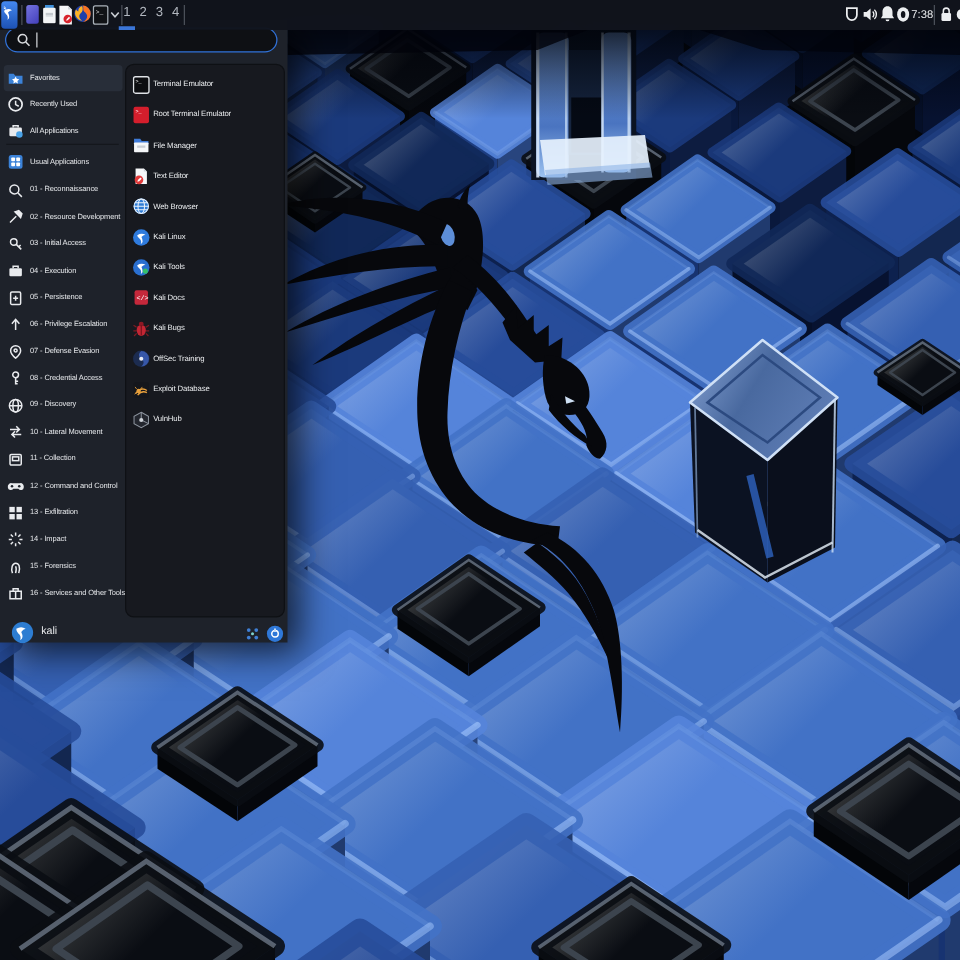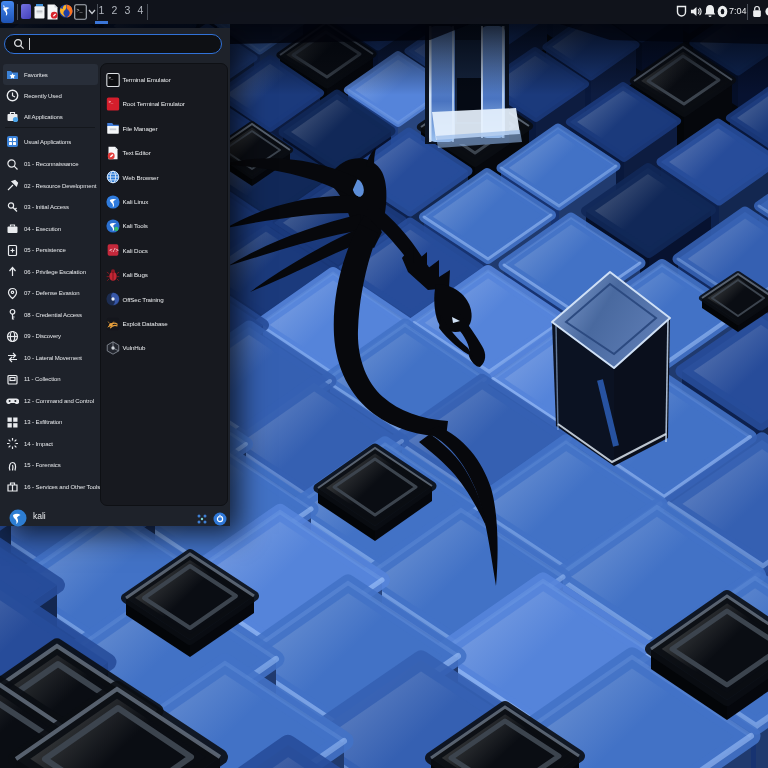--- a/index.html
+++ b/index.html
@@ -1,19 +1,19 @@
 <!DOCTYPE html>
 <html><head><meta charset="utf-8"><style>
 html,body{margin:0;padding:0;width:768px;height:768px;overflow:hidden;background:#000;font-family:"Liberation Sans",sans-serif;}
 #wall{position:absolute;left:0;top:0;width:768px;height:768px;}
 #dragon{position:absolute;left:0;top:0;}
 #panel{position:absolute;left:0;top:0;width:768px;height:24px;background:rgba(17,20,28,0.97);}
 .psep{position:absolute;top:4px;width:1px;height:16px;background:#4a4f58;}
 .wsnum{position:absolute;top:4px;font-size:10.5px;color:#b2b7bf;width:12px;text-align:center;}
-#menu{position:absolute;left:0;top:28px;width:230px;height:498px;background:#1e222a;box-shadow:10px 8px 26px rgba(0,0,0,0.7);}
+#menu{position:absolute;left:0;top:16px;width:230px;height:498px;background:#1e222a;box-shadow:10px 8px 26px rgba(0,0,0,0.7);}
 #search{position:absolute;left:4px;top:6px;width:216px;height:18px;background:#0e1014;border:1.6px solid #3172d9;border-radius:10px;}
 #cats{position:absolute;left:0;top:0;width:99px;}
 .cat{position:absolute;left:3px;height:21px;width:95px;display:flex;align-items:center;color:#e6e8eb;font-size:6px;letter-spacing:-0.1px;white-space:nowrap;}
 .cat .ci{width:13px;height:13px;margin-left:3px;margin-right:5px;flex:none;}
 #apps{position:absolute;left:100px;top:35px;width:126px;height:441px;background:#17191f;border:1px solid #0e1014;border-radius:7px;}
 .app{position:absolute;left:5px;display:flex;align-items:center;color:#eceef0;font-size:6.2px;letter-spacing:-0.1px;white-space:nowrap;height:24px;}
 .app .ai{width:14px;height:16px;margin-right:2.5px;flex:none;}
 #foot{position:absolute;left:0;top:477px;width:230px;height:27px;}
 </style></head>
 <body>
@@ -1033,18 +1033,18 @@
         <path d="M1.5 1.5 h8 v5.5 a4 4 0 0 1 -8 0 Z" fill="none" stroke="#eceef0" stroke-width="1.4"></path>
       </svg><svg style="position:absolute;left:690px;top:5px" width="12" height="13" viewBox="0 0 13 13">
         <path d="M1 4.5 h2.5 L7 1.5 v10 L3.5 8.5 H1 Z" fill="#eceef0"></path>
         <path d="M8.8 4 a3.5 3.5 0 0 1 0 5 M10.3 2.5 a5.5 5.5 0 0 1 0 8" stroke="#eceef0" stroke-width="1.2" fill="none"></path>
       </svg><svg style="position:absolute;left:704px;top:4px" width="12" height="14" viewBox="0 0 12 14">
         <path d="M6 1 c2.6 0 4 2 4 4.5 v3 l1.3 2 H0.7 L2 8.5 v-3 C2 3 3.4 1 6 1 Z" fill="#eceef0"></path>
         <path d="M4.5 11.5 a1.5 1.5 0 0 0 3 0" fill="#eceef0"></path>
       </svg><svg style="position:absolute;left:717px;top:5px" width="11" height="13" viewBox="0 0 11 13">
         <ellipse cx="5.5" cy="6.5" rx="4.8" ry="5.8" fill="#eceef0"></ellipse>
         <ellipse cx="5.5" cy="6.5" rx="1.8" ry="2.8" fill="#11141c"></ellipse>
-      </svg><div style="position:absolute;left:729px;top:6px;font-size:9px;color:#eceef0;">7:04</div><div class="psep" style="left:747px"></div><svg style="position:absolute;left:752px;top:5px" width="10" height="13" viewBox="0 0 13 16">
+      </svg><div style="position:absolute;left:729px;top:6px;font-size:9px;color:#eceef0;">7:38</div><div class="psep" style="left:747px"></div><svg style="position:absolute;left:752px;top:5px" width="10" height="13" viewBox="0 0 13 16">
         <rect x="1.5" y="6.5" width="10" height="8.5" rx="1.5" fill="#eceef0"></rect>
         <path d="M3.5 6.5 V4.5 a3 3 0 0 1 6 0 V6.5" fill="none" stroke="#eceef0" stroke-width="1.6"></path>
       </svg><svg style="position:absolute;left:764px;top:6px" width="10" height="12" viewBox="0 0 10 12">
         <circle cx="6" cy="5.5" r="4.6" fill="#eceef0"></circle>
       </svg></rect></div>
 
 </body></html>

